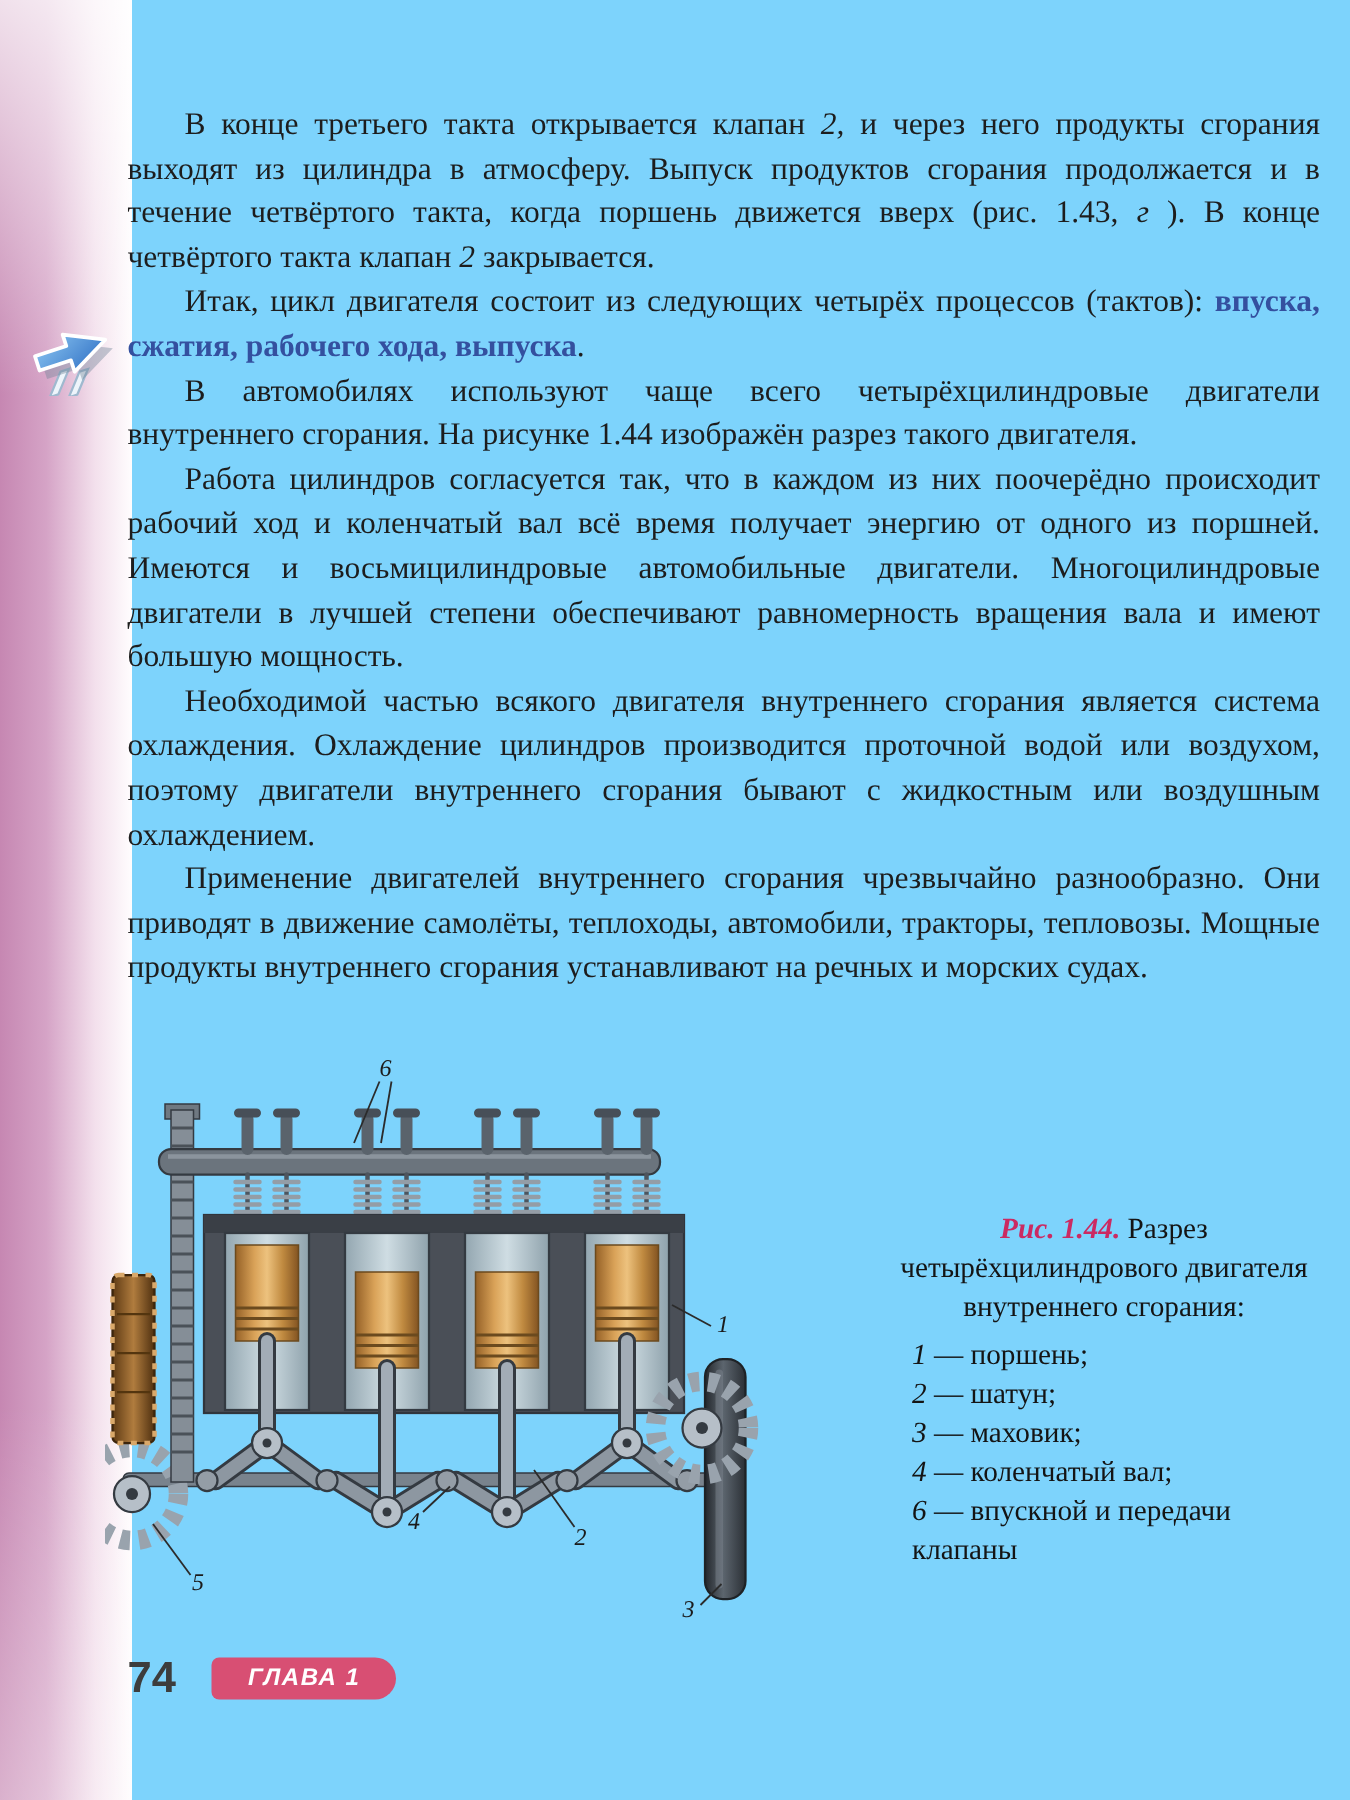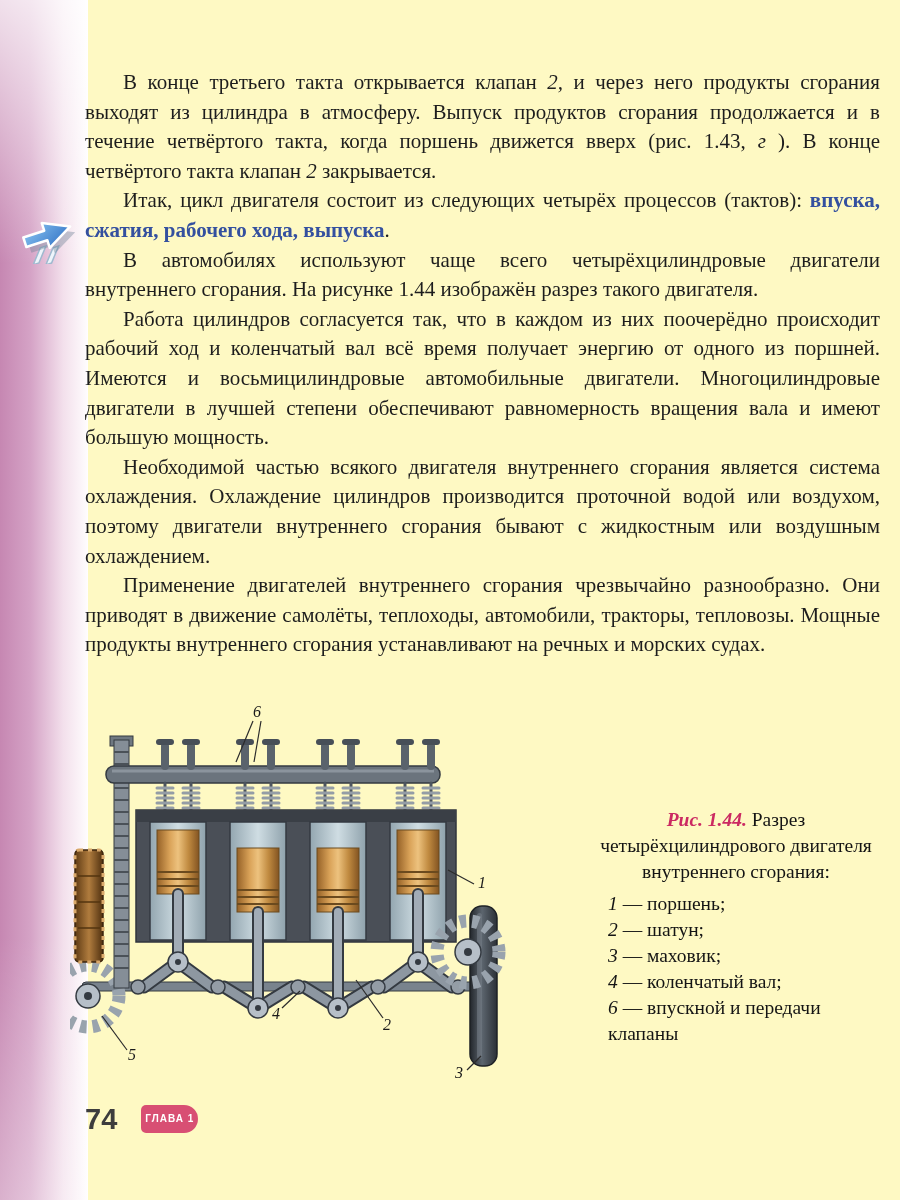--- a/index.html
+++ b/index.html
@@ -1,20 +1,20 @@
 <!DOCTYPE html>
 <html lang="ru"><head>
 <meta charset="utf-8">
 <style>
   * { box-sizing: border-box; margin: 0; padding: 0; }
   html,body { background:#ffffff; }
   .page {
     position: relative;
     width: 900px; height: 1200px;
-    background: #fef9c3;
+    background: #7dd3fc;
     overflow: hidden;
     font-family: "Liberation Serif", "DejaVu Serif", serif;
   }
   
   .margin-band {
     position: absolute; left: 0; top: 0; bottom: 0; width: 88px;
     background: linear-gradient(90deg, #c687b2 0%, #d5a3c6 35%, #f3e0ec 72%, #fffdfe 100%);
   }
   .margin-band::before {
     content:""; position:absolute; inset:0;
@@ -51,23 +51,24 @@
   .pagenum {
     font-family: "Liberation Sans", sans-serif;
     font-weight: bold; font-size: 29px; color: #3d3d3d;
     margin-right: 24px;
   }
   .chapter-badge {
     display: inline-block;
     background: #d84f73;
     color: #fff;
     font-family: "Liberation Sans", sans-serif;
-    font-weight: bold; font-size: 10px; letter-spacing: 1px;
-    line-height: 28px; padding: 0 4px;
+    font-weight: bold; font-size: 16px; letter-spacing: 1px;
+    line-height: 28px; padding: 0 24px;
     border-radius: 5px 14px 14px 5px;
+    font-style: italic;
   }
   svg text.lbl {
     font-family: "Liberation Serif", serif; font-style: italic;
     font-size: 16px; fill: #1b1b1b; text-anchor: middle;
   }
 </style>
 </head>
 <body>
 
 <div class="page">

